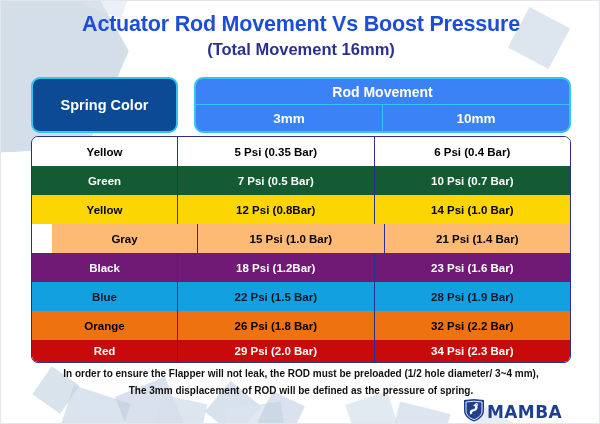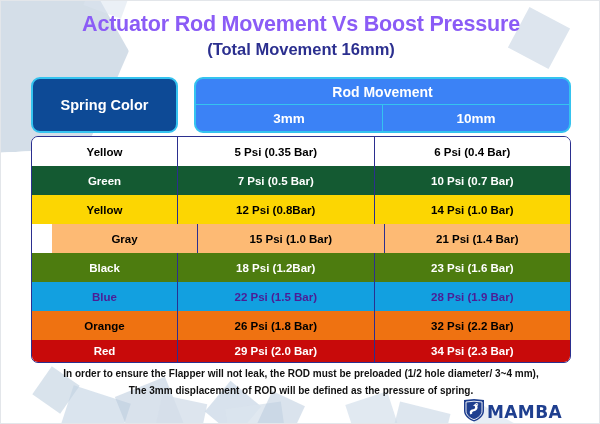--- a/index.html
+++ b/index.html
@@ -59,21 +59,21 @@
   .title-wrap {
     position: absolute;
     left: 0; top: 12px;
     width: 600px;
     text-align: center;
     z-index: 5;
   }
   .title-main {
     font-size: 21.5px;
     font-weight: bold;
-    color: #8b5cf6;
+    color: #1d4ed8;
     letter-spacing: -0.2px;
     line-height: 1.05;
     white-space: nowrap;
   }
   .title-sub {
     font-size: 16.5px;
     font-weight: bold;
     color: #2b2f8f;
     line-height: 1.05;
     margin-top: 5px;
@@ -255,26 +255,26 @@
         <div class="trow" style="background: rgb(252, 214, 2); color: rgb(0, 0, 0);">
           <div class="tc tc-color">Yellow</div>
           <div class="tc tc-val">12 Psi (0.8Bar)</div>
           <div class="tc tc-val">14 Psi (1.0 Bar)</div>
         </div>
         <div class="trow" style="background: #fdba74; color: rgb(0, 0, 0); margin-left: 20px;">
           <div class="tc tc-color">Gray</div>
           <div class="tc tc-val">15 Psi (1.0 Bar)</div>
           <div class="tc tc-val">21 Psi (1.4 Bar)</div>
         </div>
-        <div class="trow" style="background: #4d7c0f; color: rgb(255, 255, 255);">
+        <div class="trow" style="background: #701a75; color: rgb(255, 255, 255);">
           <div class="tc tc-color">Black</div>
           <div class="tc tc-val">18 Psi (1.2Bar)</div>
           <div class="tc tc-val">23 Psi (1.6 Bar)</div>
         </div>
-        <div class="trow" style="background: rgb(18, 160, 224); color: #4c1d95;">
+        <div class="trow" style="background: rgb(18, 160, 224); color: #0f172a;">
           <div class="tc tc-color">Blue</div>
           <div class="tc tc-val">22 Psi (1.5 Bar)</div>
           <div class="tc tc-val">28 Psi (1.9 Bar)</div>
         </div>
         <div class="trow" style="background: rgb(239, 114, 17); color: rgb(0, 0, 0);">
           <div class="tc tc-color">Orange</div>
           <div class="tc tc-val">26 Psi (1.8 Bar)</div>
           <div class="tc tc-val">32 Psi (2.2 Bar)</div>
         </div>
         <div class="trow" style="background: rgb(200, 10, 10); color: rgb(255, 255, 255);">

